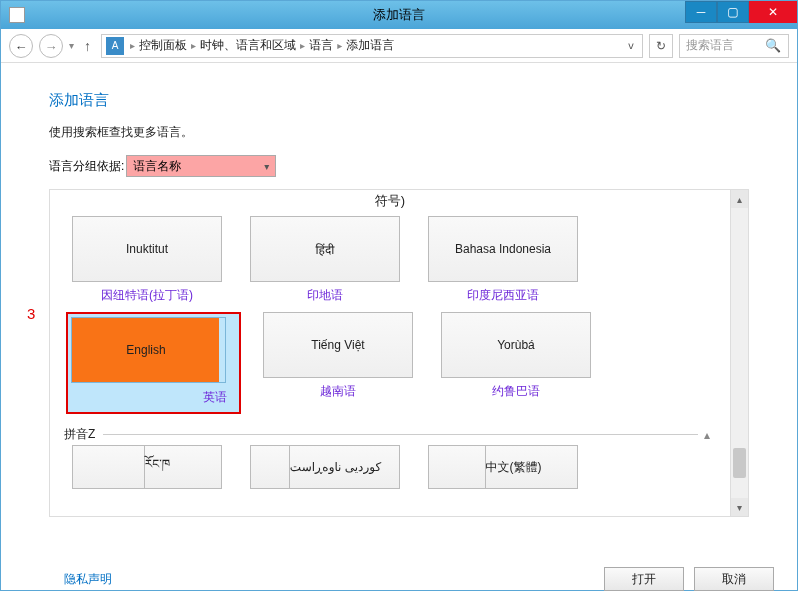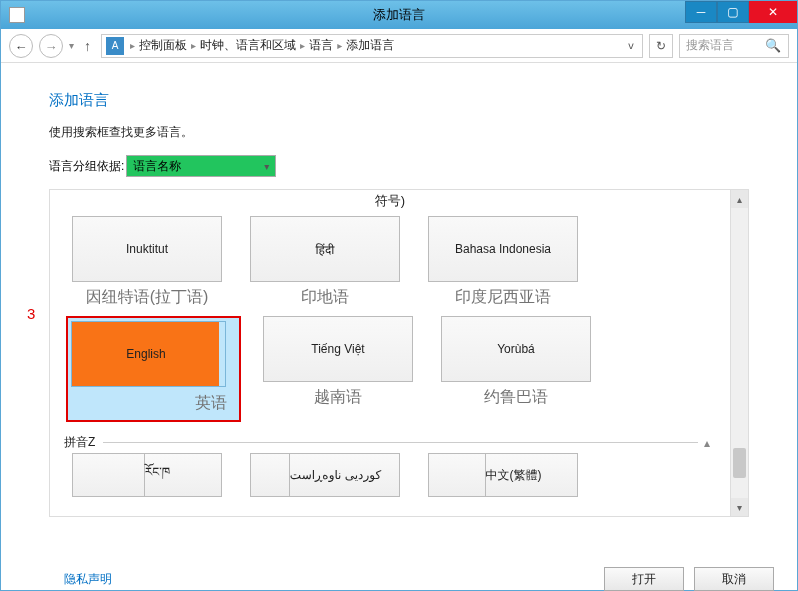--- a/index.html
+++ b/index.html
@@ -141,21 +141,21 @@
     .group-row {
       display: flex;
       align-items: center;
       gap: 2px;
       margin-bottom: 12px;
     }
     .group-select {
       width: 150px;
       height: 22px;
       border: 1px solid #aaa;
-      background: #22c55e;
+      background: #fca5a5;
       display: flex;
       align-items: center;
       justify-content: space-between;
       padding: 0 6px;
       font-size: 12px;
     }
     .sel-arrow { color: #555; font-size: 10px; }
     
     .tile-panel {
       border: 1px solid #ddd;
@@ -196,22 +196,22 @@
       align-items: center;
       justify-content: center;
       font-size: 12px;
       color: #222;
       position: relative;
     }
     .tile.selected-bg {
       background: #f97316;
     }
     .tile-label {
-      font-size: 16px;
-      color: #737373;
+      font-size: 12px;
+      color: #6d28d9;
       margin-top: 5px;
     }
     .selected-wrap {
       border: 2px solid #e00000;
       background: #bfe6fb;
       padding: 3px 12px 6px 3px;
       width: 175px;
     }
     .selected-wrap .tile {
       border: 1px solid #7ab6d9;

